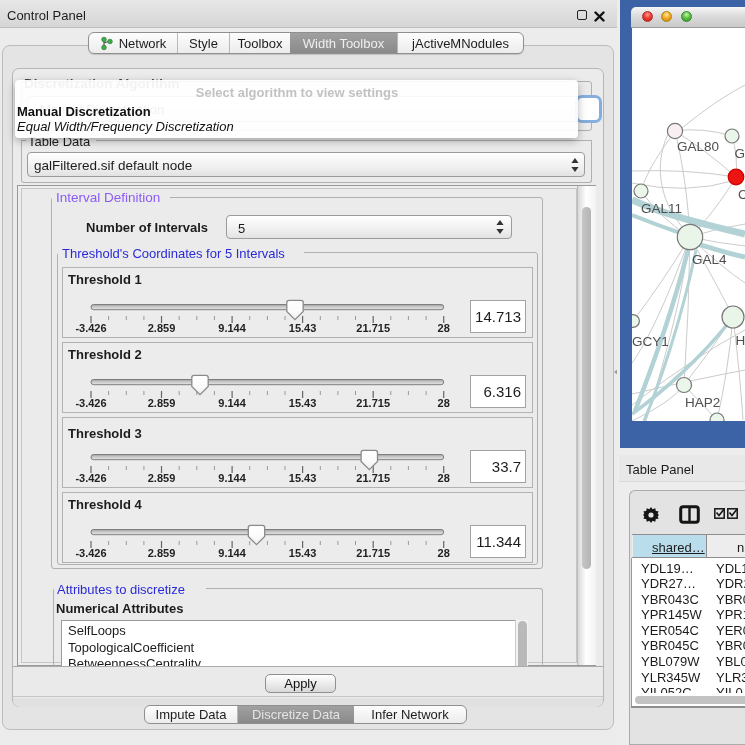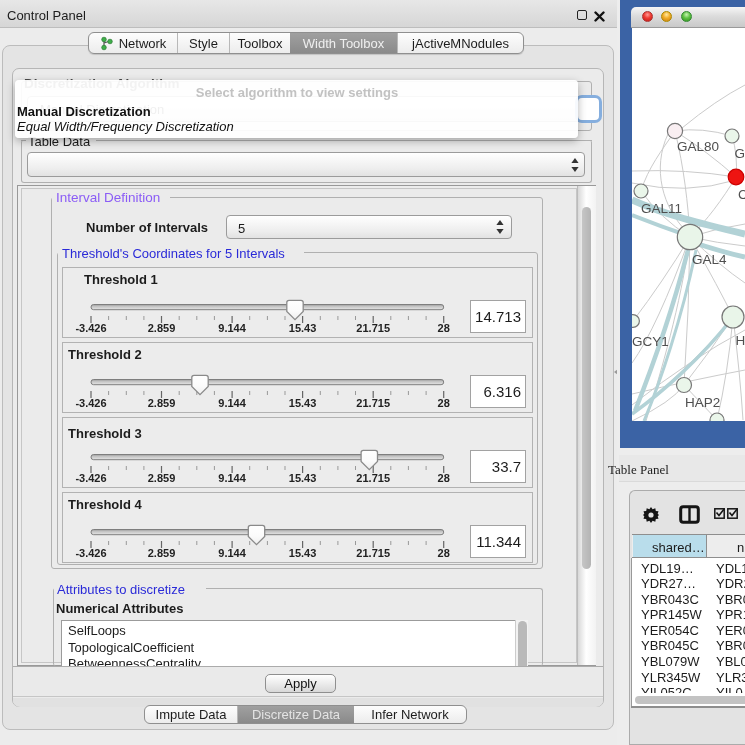--- a/index.html
+++ b/index.html
@@ -43,20 +43,21 @@
   <div class="abs" style="left:24px;top:75.5px;font-size:13.5px;font-weight:bold;color:#4a4a4a;">Discretization Algorithm</div>
   <div class="abs" style="left:27px;top:96px;width:558px;height:26px;background:linear-gradient(#ffffff,#ededed 70%,#e2e2e2);border:1px solid #9b9b9b;border-radius:4px;"></div>
   <div class="abs t13" style="left:40px;top:102px;">Manual Discretization</div>
   <div class="abs" style="left:575px;top:95px;width:27px;height:28px;background:#fff;border:3px solid #85aede;border-radius:7px;"></div>
 
   <div class="abs" style="left:21px;top:140px;width:571px;height:43px;border:1px solid #b0b0b0;border-radius:3px;border-top:none;"></div>
   <div class="abs" style="left:21px;top:140px;width:5px;height:1px;background:#b0b0b0;"></div>
   <div class="abs" style="left:96px;top:140px;width:496px;height:1px;background:#b0b0b0;"></div>
   <div class="abs t13" style="left:28px;top:134px;">Table Data</div>
   <div class="abs" style="left:27px;top:152px;width:558px;height:25px;background:linear-gradient(#ffffff,#ededed 70%,#e2e2e2);border:1px solid #9b9b9b;border-radius:4px;"></div>
+  <div class="abs" style="left:34px;top:158px;font-size:13.5px;color:#1c1c1c;">galFiltered.sif default node</div>
   <svg class="abs" style="left:570px;top:157px;" width="10" height="16" viewBox="0 0 10 16">
       <path d="M5,1 L8.6,6 L1.4,6 Z" fill="#333"></path>
       <path d="M5,15 L8.6,10 L1.4,10 Z" fill="#333"></path>
     </svg>
 
   <div class="abs" style="left:17px;top:185px;width:579px;height:481px;background:#ededed;border:1px solid #999;"></div>
   <div class="abs" style="left:21px;top:188px;width:556px;height:475px;background:#ebebeb;border:1px solid #c6c6c6;"></div>
   <div class="abs" style="left:577px;top:186px;width:19px;height:479px;background:linear-gradient(90deg,#d8d8d8,#ffffff 45%,#f2f2f2);border-left:1px solid #bbb;"></div>
   <div class="abs" style="left:582px;top:207px;width:9px;height:362px;background:linear-gradient(90deg,#c6c6c6,#b4b4b4);border-radius:5px;"></div>
 
@@ -70,21 +71,21 @@
   <svg class="abs" style="left:495px;top:219px;" width="10" height="16" viewBox="0 0 10 16">
       <path d="M5,1 L8.6,6 L1.4,6 Z" fill="#333"></path>
       <path d="M5,15 L8.6,10 L1.4,10 Z" fill="#333"></path>
     </svg>
 
   <div class="abs" style="left:57px;top:252px;width:481px;height:313px;border:1px solid #b0b0b0;border-radius:3px;"></div>
   <div class="abs" style="left:58px;top:247px;width:246px;height:11px;background:#ebebeb;"></div>
   <div class="abs" style="left:62px;top:246px;font-size:13px;color:#2a2ad8;">Threshold's Coordinates for 5 Intervals</div>
 
   <div class="abs" style="left:62px;top:267px;width:471px;height:71px;background:#ececec;border:1px solid #b2b2b2;"></div>
-  <div class="abs t13" style="left:84px;top:272px;font-weight:bold;">Threshold 1</div>
+  <div class="abs t13" style="left:68px;top:272px;font-weight:bold;">Threshold 1</div>
   <svg class="abs" style="left:62px;top:267px;" width="471" height="71" viewBox="0 0 471 71">
     <defs>
         <linearGradient id="trg0" x1="0" y1="0" x2="0" y2="1">
           <stop offset="0" stop-color="#9a9a9a"></stop>
           <stop offset="0.35" stop-color="#c2c2c2"></stop>
           <stop offset="1" stop-color="#e6e6e6"></stop>
         </linearGradient>
     <linearGradient id="thg0" x1="0" y1="0" x2="0" y2="1">
           <stop offset="0" stop-color="#ffffff"></stop>
           <stop offset="0.55" stop-color="#fbfbfb"></stop>
@@ -278,41 +279,41 @@
       <text x="9" y="184.5">GAL11</text>
       <text x="60" y="235.5">GAL4</text>
       <text x="0" y="318">GCY1</text>
       <text x="103.5" y="317">HA</text>
       <text x="53" y="379">HAP2</text>
     </g>
   </svg>
   </div>
 
   <div class="abs" style="left:619px;top:455px;width:126px;height:27px;background:#e8e8e8;border-bottom:1px solid #dadada;"></div>
-  <div class="abs t13" style="left:608px;top:462px;font-family:Liberation Serif, serif;">Table Panel</div>
+  <div class="abs t13" style="left:626px;top:462px;">Table Panel</div>
   <div class="abs" style="left:629px;top:490px;width:116px;height:255px;background:#e3e3e3;border:1px solid #ababab;border-radius:6px 0 0 0;border-right:none;"></div>
   <svg class="abs" style="left:643px;top:507px;" width="16" height="16" viewBox="0 0 16 16">
       <path d="M8,0 L9.6,2.2 L12.3,1.2 L12.8,3.9 L15.5,4.2 L14.7,6.8 L16,8 L14.7,9.2 L15.5,11.8 L12.8,12.1 L12.3,14.8 L9.6,13.8 L8,16 L6.4,13.8 L3.7,14.8 L3.2,12.1 L0.5,11.8 L1.3,9.2 L0,8 L1.3,6.8 L0.5,4.2 L3.2,3.9 L3.7,1.2 L6.4,2.2 Z" fill="#151515"></path>
       <circle cx="8" cy="8" r="2.6" fill="#e3e3e3"></circle>
     </svg>
   <svg class="abs" style="left:679px;top:505px;" width="21" height="19" viewBox="0 0 21 19">
       <rect x="1.7" y="1.7" width="17.6" height="15.6" rx="2.5" fill="none" stroke="#151515" stroke-width="3"></rect>
       <line x1="10.5" y1="2" x2="10.5" y2="17" stroke="#151515" stroke-width="2.4"></line>
     </svg>
   <svg class="abs" style="left:714px;top:508px;" width="26" height="11" viewBox="0 0 26 11">
       <g stroke="#151515" fill="none">
         <rect x="0.8" y="0.8" width="9.4" height="9.4" stroke-width="1.5"></rect>
         <path d="M2.5,4.5 L5,7.5 L10.5,0.5" stroke-width="1.6"></path>
         <rect x="13.8" y="0.8" width="9.4" height="9.4" stroke-width="1.5"></rect>
         <path d="M15.5,4.5 L18,7.5 L23.5,0.5" stroke-width="1.6"></path>
       </g>
     </svg>
   <div class="abs" style="left:632px;top:534px;width:113px;height:24px;background:#ededed;border-top:1px solid #8e8e8e;border-bottom:1px solid #8e8e8e;"></div>
   <div class="abs" style="left:632.5px;top:535px;width:74px;height:22px;background:#b9ddeb;border-right:1px solid #8e8e8e;"></div>
-  <div class="abs t13" style="left:652px;top:540px;">shared…</div>
+  <div class="abs t13" style="left:652px;top:540px;text-decoration:underline;">shared…</div>
   <div class="abs t13" style="left:737px;top:540px;">n…</div>
   <div class="abs" style="left:631px;top:558px;width:114px;height:148px;background:#fff;border-left:1px solid #999;"></div>
   <div class="abs t13" style="left:641px;top:560.6px;">YDL19…</div>
   <div class="abs t13" style="left:716px;top:560.6px;">YDL1</div>
   <div class="abs t13" style="left:641px;top:576.1px;">YDR27…</div>
   <div class="abs t13" style="left:716px;top:576.1px;">YDR2</div>
   <div class="abs t13" style="left:641px;top:591.7px;">YBR043C</div>
   <div class="abs t13" style="left:716px;top:591.7px;">YBR0</div>
   <div class="abs t13" style="left:641px;top:607.2px;">YPR145W</div>
   <div class="abs t13" style="left:716px;top:607.2px;">YPR1</div>

